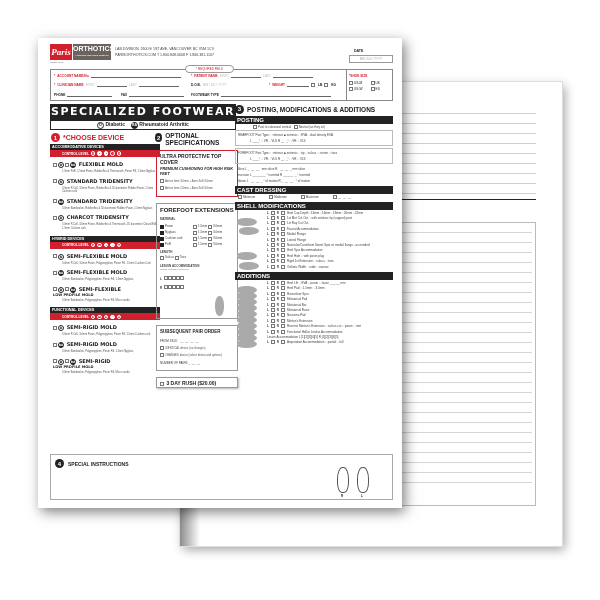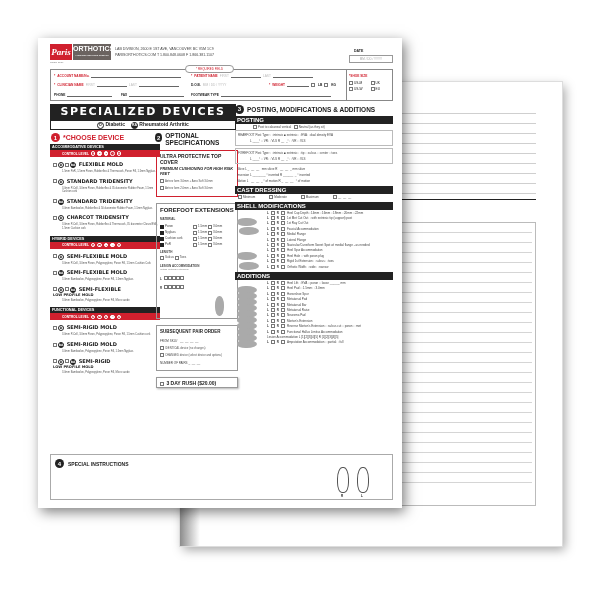--- a/index.html
+++ b/index.html
@@ -176,21 +176,21 @@
   <div class="shoe">
     <div class="ttl"><span>*</span><span>SHOE SIZE</span></div>
     <div style="margin:3px 0 0 2px;display:grid;grid-template-columns:1fr 1fr;row-gap:2px">
       <span><span class="cb"></span><span>US-M</span></span>
       <span><span class="cb"></span><span>UK</span></span>
       <span><span class="cb"></span><span>US-W</span></span>
       <span><span class="cb"></span><span>EU</span></span>
     </div>
   </div>
 
-  <div class="banner">SPECIALIZED DEVICES</div>
+  <div class="banner">SPECIALIZED FOOTWEAR</div>
   <div class="subbanner">
     <span><span class="circ">D</span> <span>Diabetic</span></span>
     <span><span class="circ dark">RA</span> <span>Rheumatoid Arthritic</span></span>
   </div>
 
   <div class="step" style="left:13px;top:95px">
     <span class="num" style="background:#d0202e">1</span>
     <span style="color:#d0202e;font-size:7px">*CHOOSE DEVICE</span>
   </div>
   <div class="col1">

